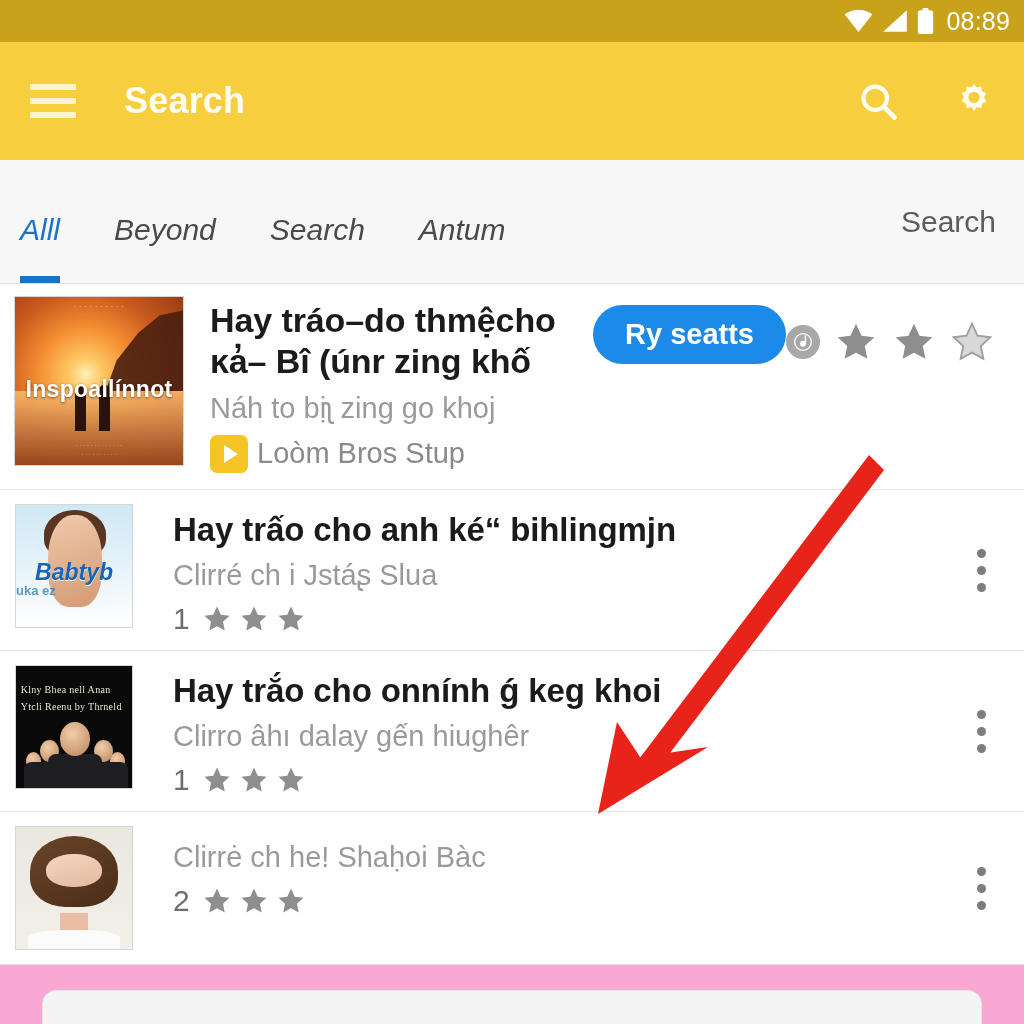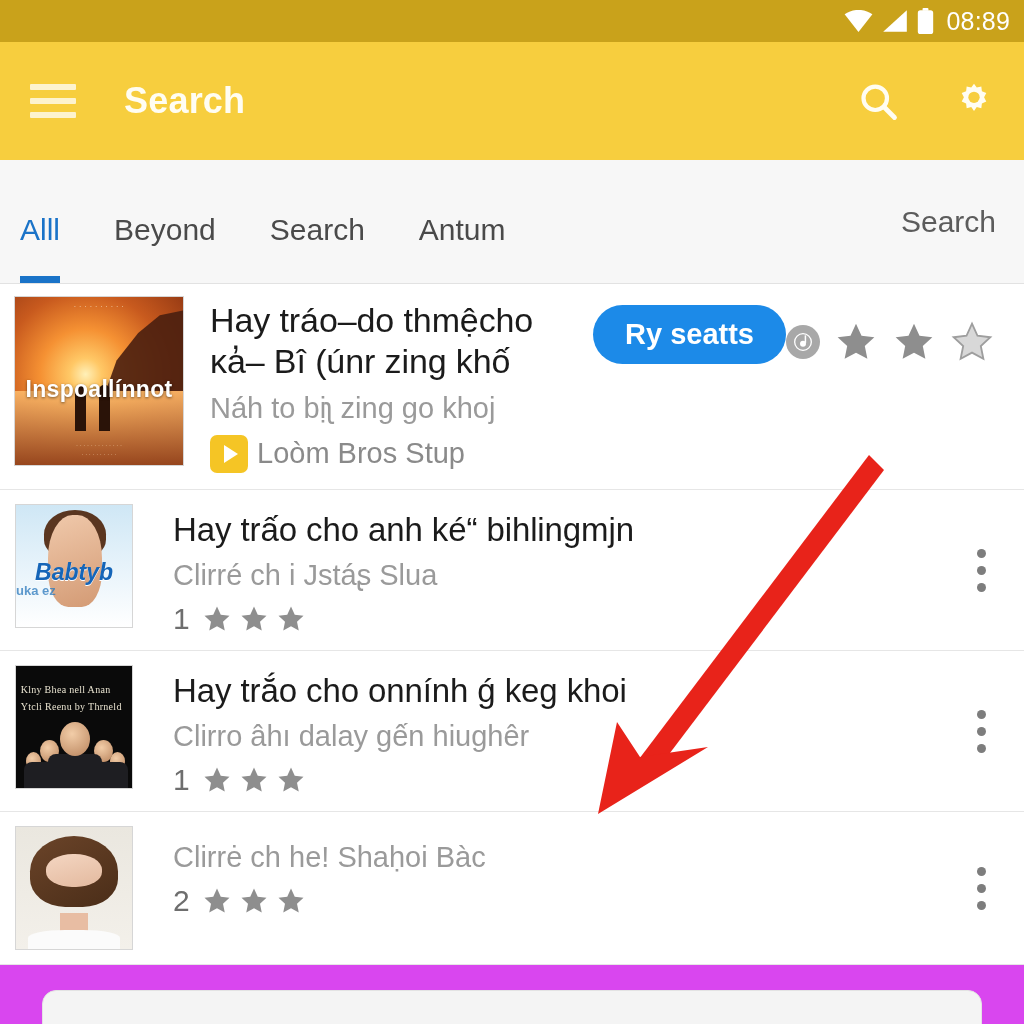--- a/index.html
+++ b/index.html
@@ -6,21 +6,21 @@
   html, body {
     width: 1024px; height: 1024px;
     overflow: hidden;
     font-family: "Liberation Sans", sans-serif;
     background: #ffffff;
   }
   #app {
     position: relative;
     width: 1024px; height: 1024px;
     overflow: hidden;
-    background: #d946ef;
+    background: #f9a8d4;
   }
 
   
   .statusbar {
     position: absolute; top: 0; left: 0;
     width: 1024px; height: 42px;
     background: #C9A21B;
     display: flex; align-items: center; justify-content: flex-end;
     padding-right: 14px;
   }
@@ -79,20 +79,21 @@
   .tab {
     position: relative;
     height: 100%;
     display: flex; align-items: center;
     padding: 16px 0 0 0;
     color: #4A4A4A;
     font-size: 30px;
     font-weight: 400;
     cursor: pointer;
     white-space: nowrap;
+    font-style: italic;
   }
   .tab:first-child { margin-left: 20px; }
   .tab + .tab { margin-left: 54px; }
   .tab.active { color: #1A73C8; font-weight: 500; }
   .tab.active::after {
     content: ""; position: absolute;
     left: 0; right: 0; bottom: 0;
     height: 7px; background: #1A73C8;
   }
   .tab-right {
@@ -236,21 +237,21 @@
     background:#fbfbfb; border-radius:40% 40% 0 0;
   }
 
   
   .info { flex: 1 1 auto; min-width: 0; padding-left: 26px; padding-top: 4px; }
   .info.sm { padding-left: 40px; padding-top: 6px; }
   .r-title {
     color: #1B1B1B;
     font-size: 33px;
     line-height: 1.22;
-    font-weight: 400;
+    font-weight: 700;
     letter-spacing: -0.1px;
   }
   .r-title.big { font-size: 34px; }
   .r-sub {
     color: #9A9A9A;
     font-size: 29px;
     margin-top: 9px;
     font-weight: 400;
   }
   .r-meta {

